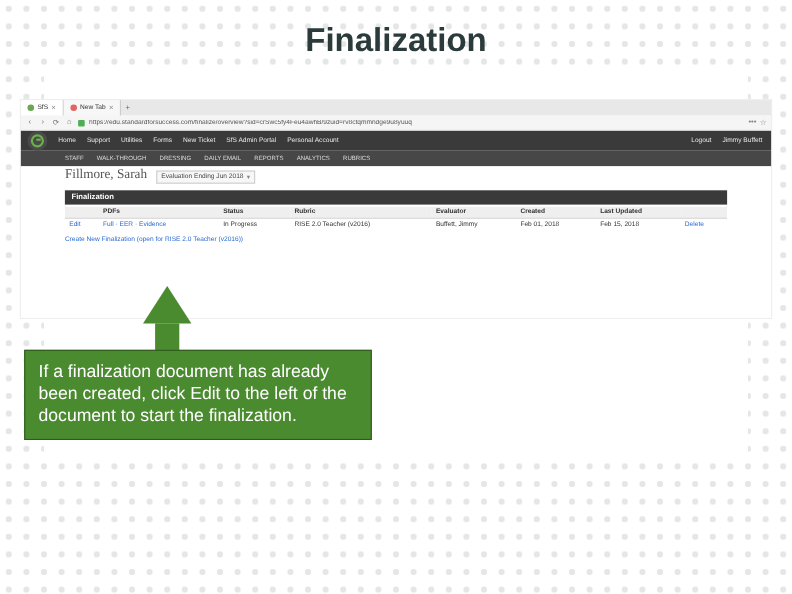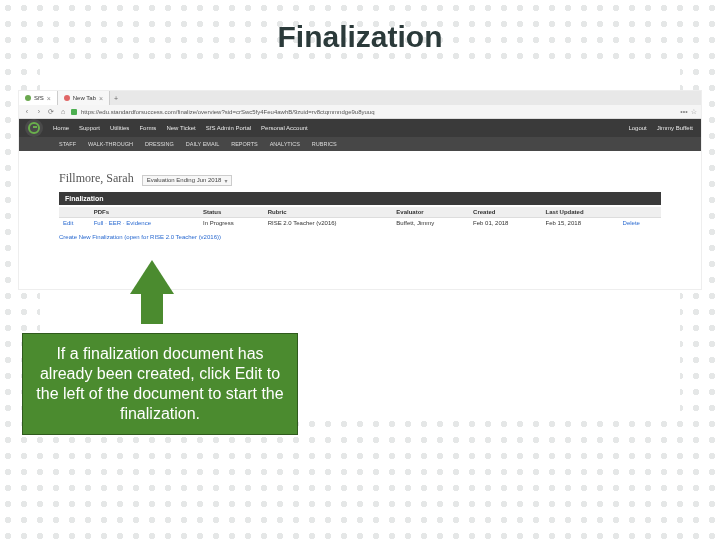--- a/index.html
+++ b/index.html
@@ -78,21 +78,21 @@
   .logo-inner::after { content:""; position:absolute; left:3px; top:2px; width:4px; height:2px; background:#6ab04c; }
   .topnav a { color:#e8e8e8; text-decoration:none; }
   .topnav .spacer { flex:1; }
 
   .subnav {
     display:flex; align-items:center; gap:12px;
     height: 14px; background: #474747; color:#ddd;
     padding: 0 40px; font-size:5.5px;
   }
 
-  .content { padding: 20px 40px; }
+  .content { padding: 0 40px; }
   .person-row { display:flex; align-items:baseline; gap:8px; margin-bottom:6px; }
   .person-name { font-size:12px; color:#555; font-family: Georgia, 'Times New Roman', serif; }
   .eval-dd {
     font-size:6px; border:1px solid #ccc; padding:1px 4px; background:#f7f7f7;
     color:#444; display:inline-flex; align-items:center; gap:3px;
   }
   .eval-dd .chev { font-size:6px; color:#888; }
 
   .section-hdr {
     background:#3a3a3a; color:#fff; font-size:7px; font-weight:bold;
@@ -112,25 +112,24 @@
   .callout-wrap { position:absolute; top:260px; left:130px; z-index:4; display:flex; flex-direction:column; align-items:center; }
   .arrow-up {
     width:0; height:0;
     border-left: 22px solid transparent;
     border-right: 22px solid transparent;
     border-bottom: 34px solid #4b8b2f;
   }
   .arrow-stem { width:22px; height:30px; background:#4b8b2f; }
   .callout-box {
     position:absolute; top: 318px; left: 22px;
-    width: 276px; padding: 10px 12px;
+    width: 316px; padding: 10px 12px;
     background:#4b8b2f; color:#fff; font-size:16px; line-height:1.25;
-    text-align:center; z-index:4;
+    z-index:4;
     border:1px solid #2f5a1d;
-    margin-top:15px;
   }
 </style>
 </head>
 <body>
 
 <div class="dots-bg"></div>
 <div class="blank-center"></div>
 
 <div class="page">
 

